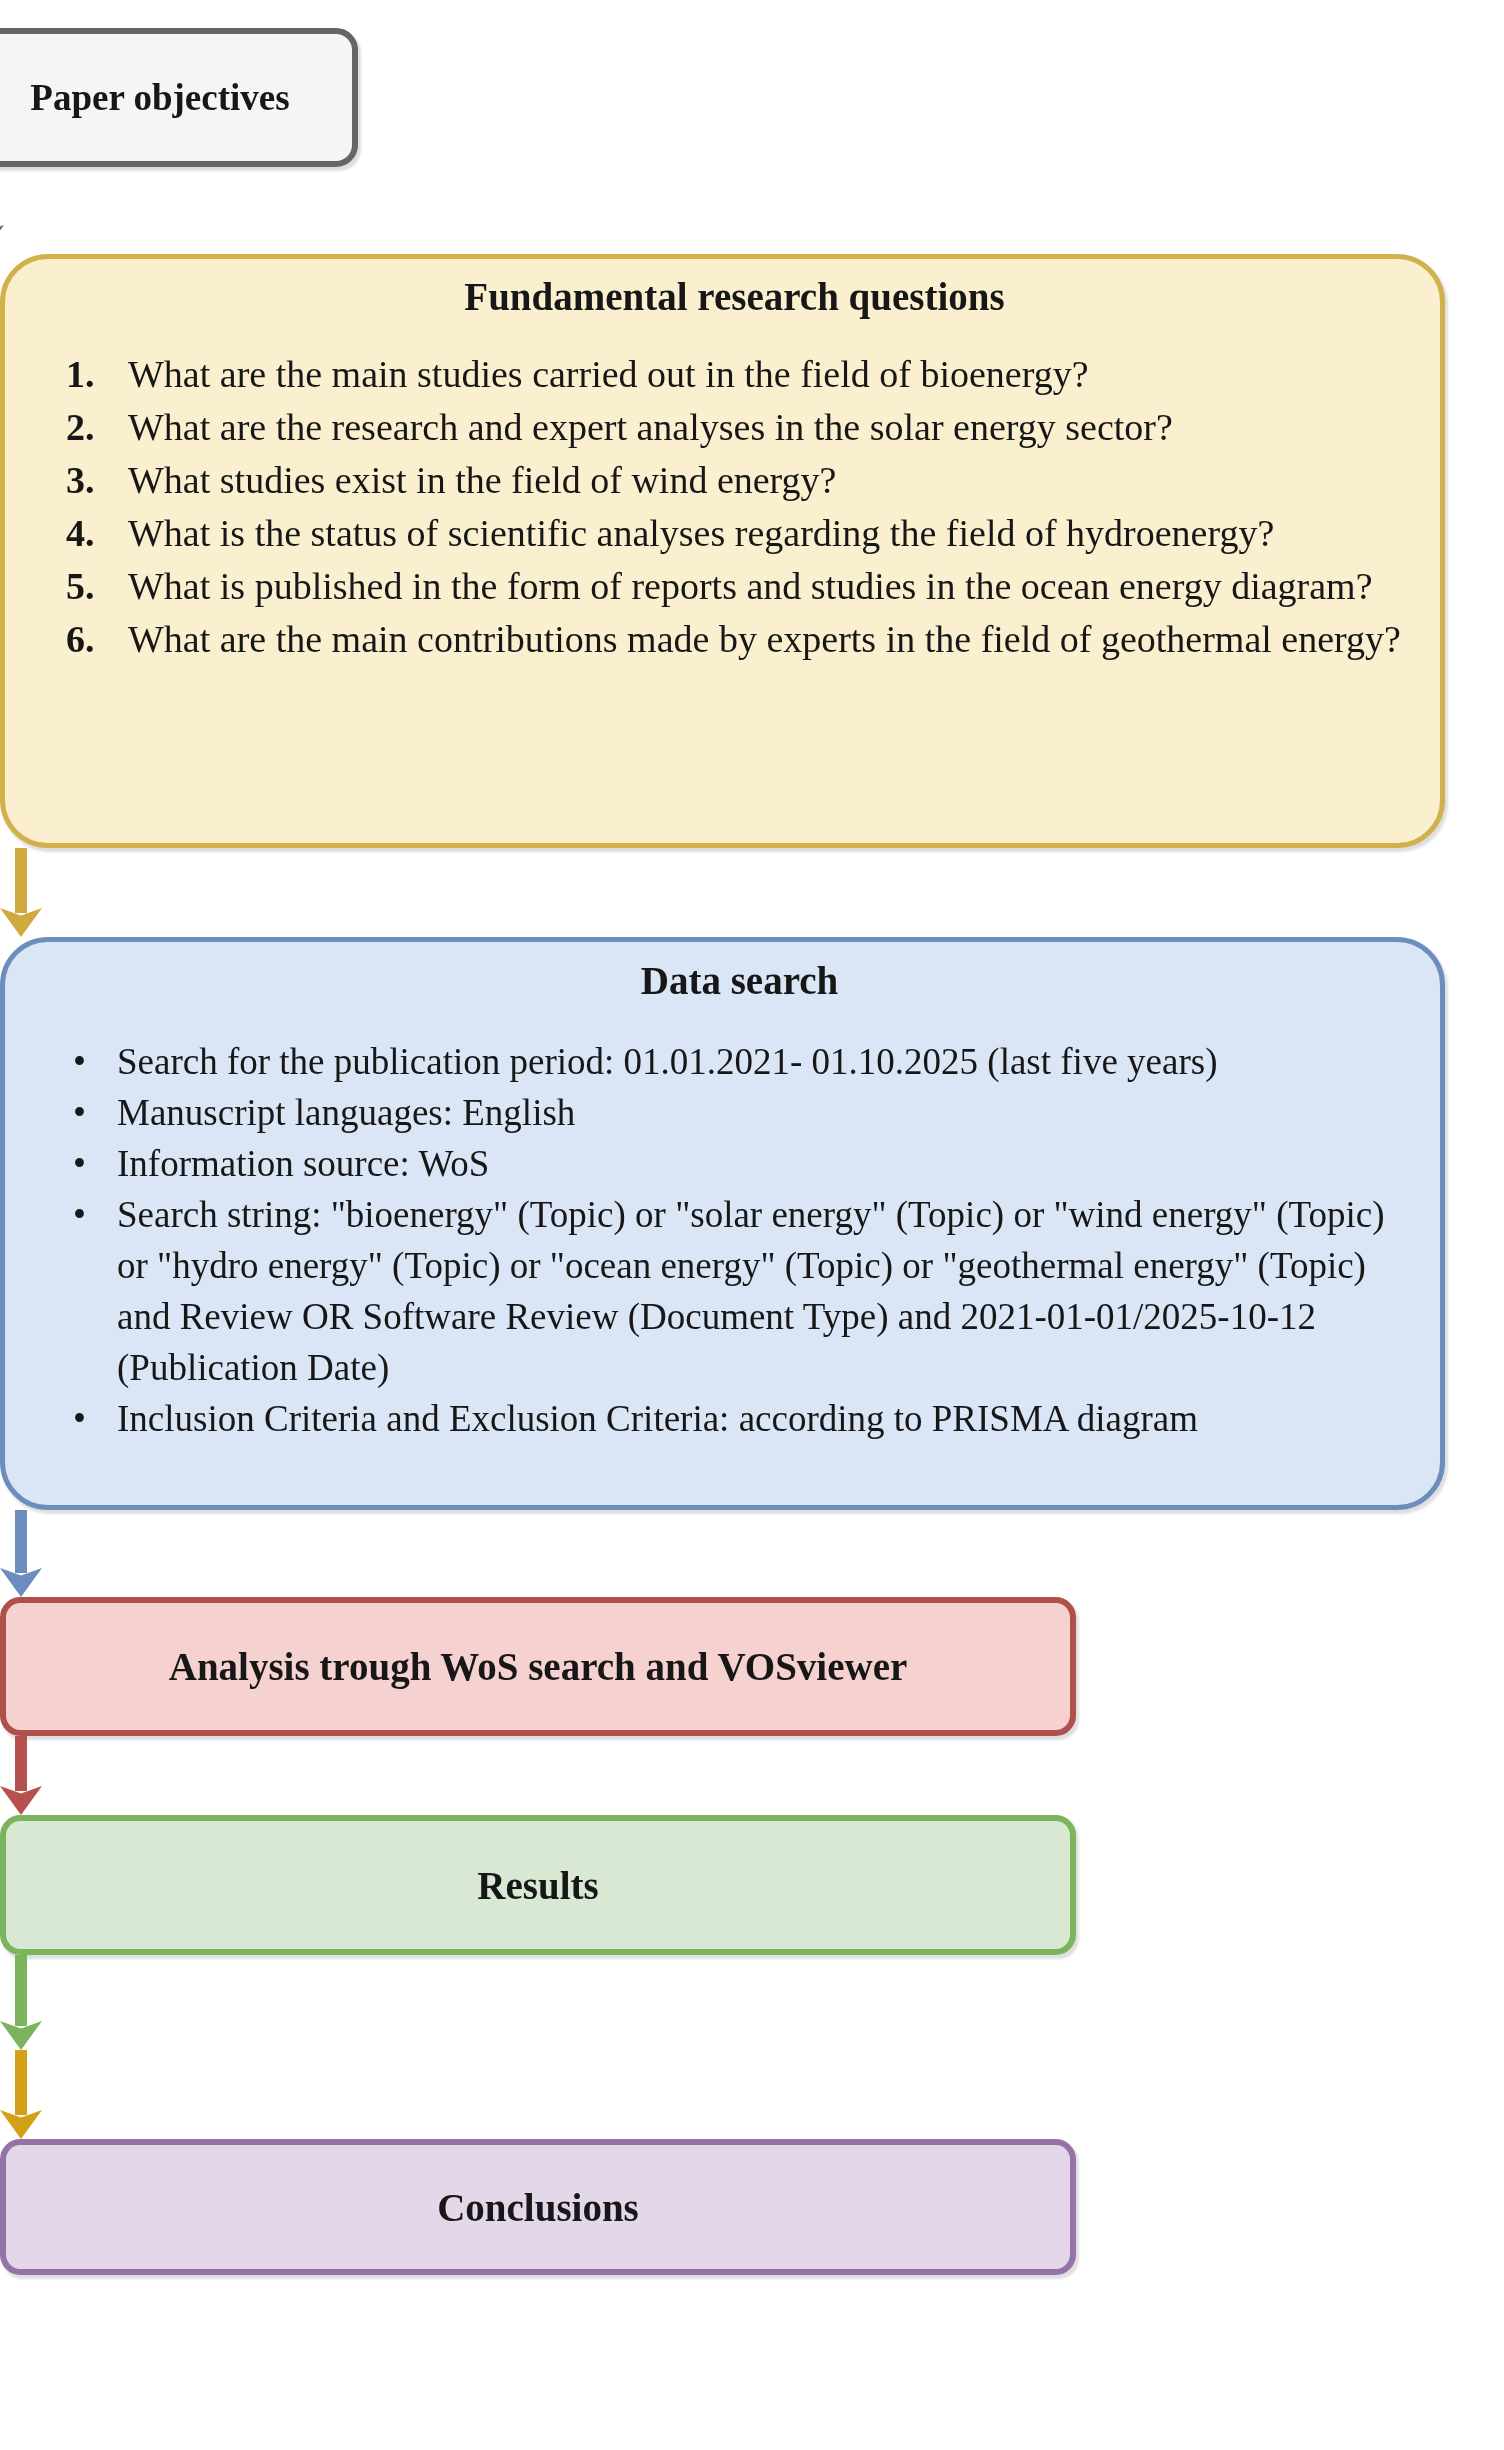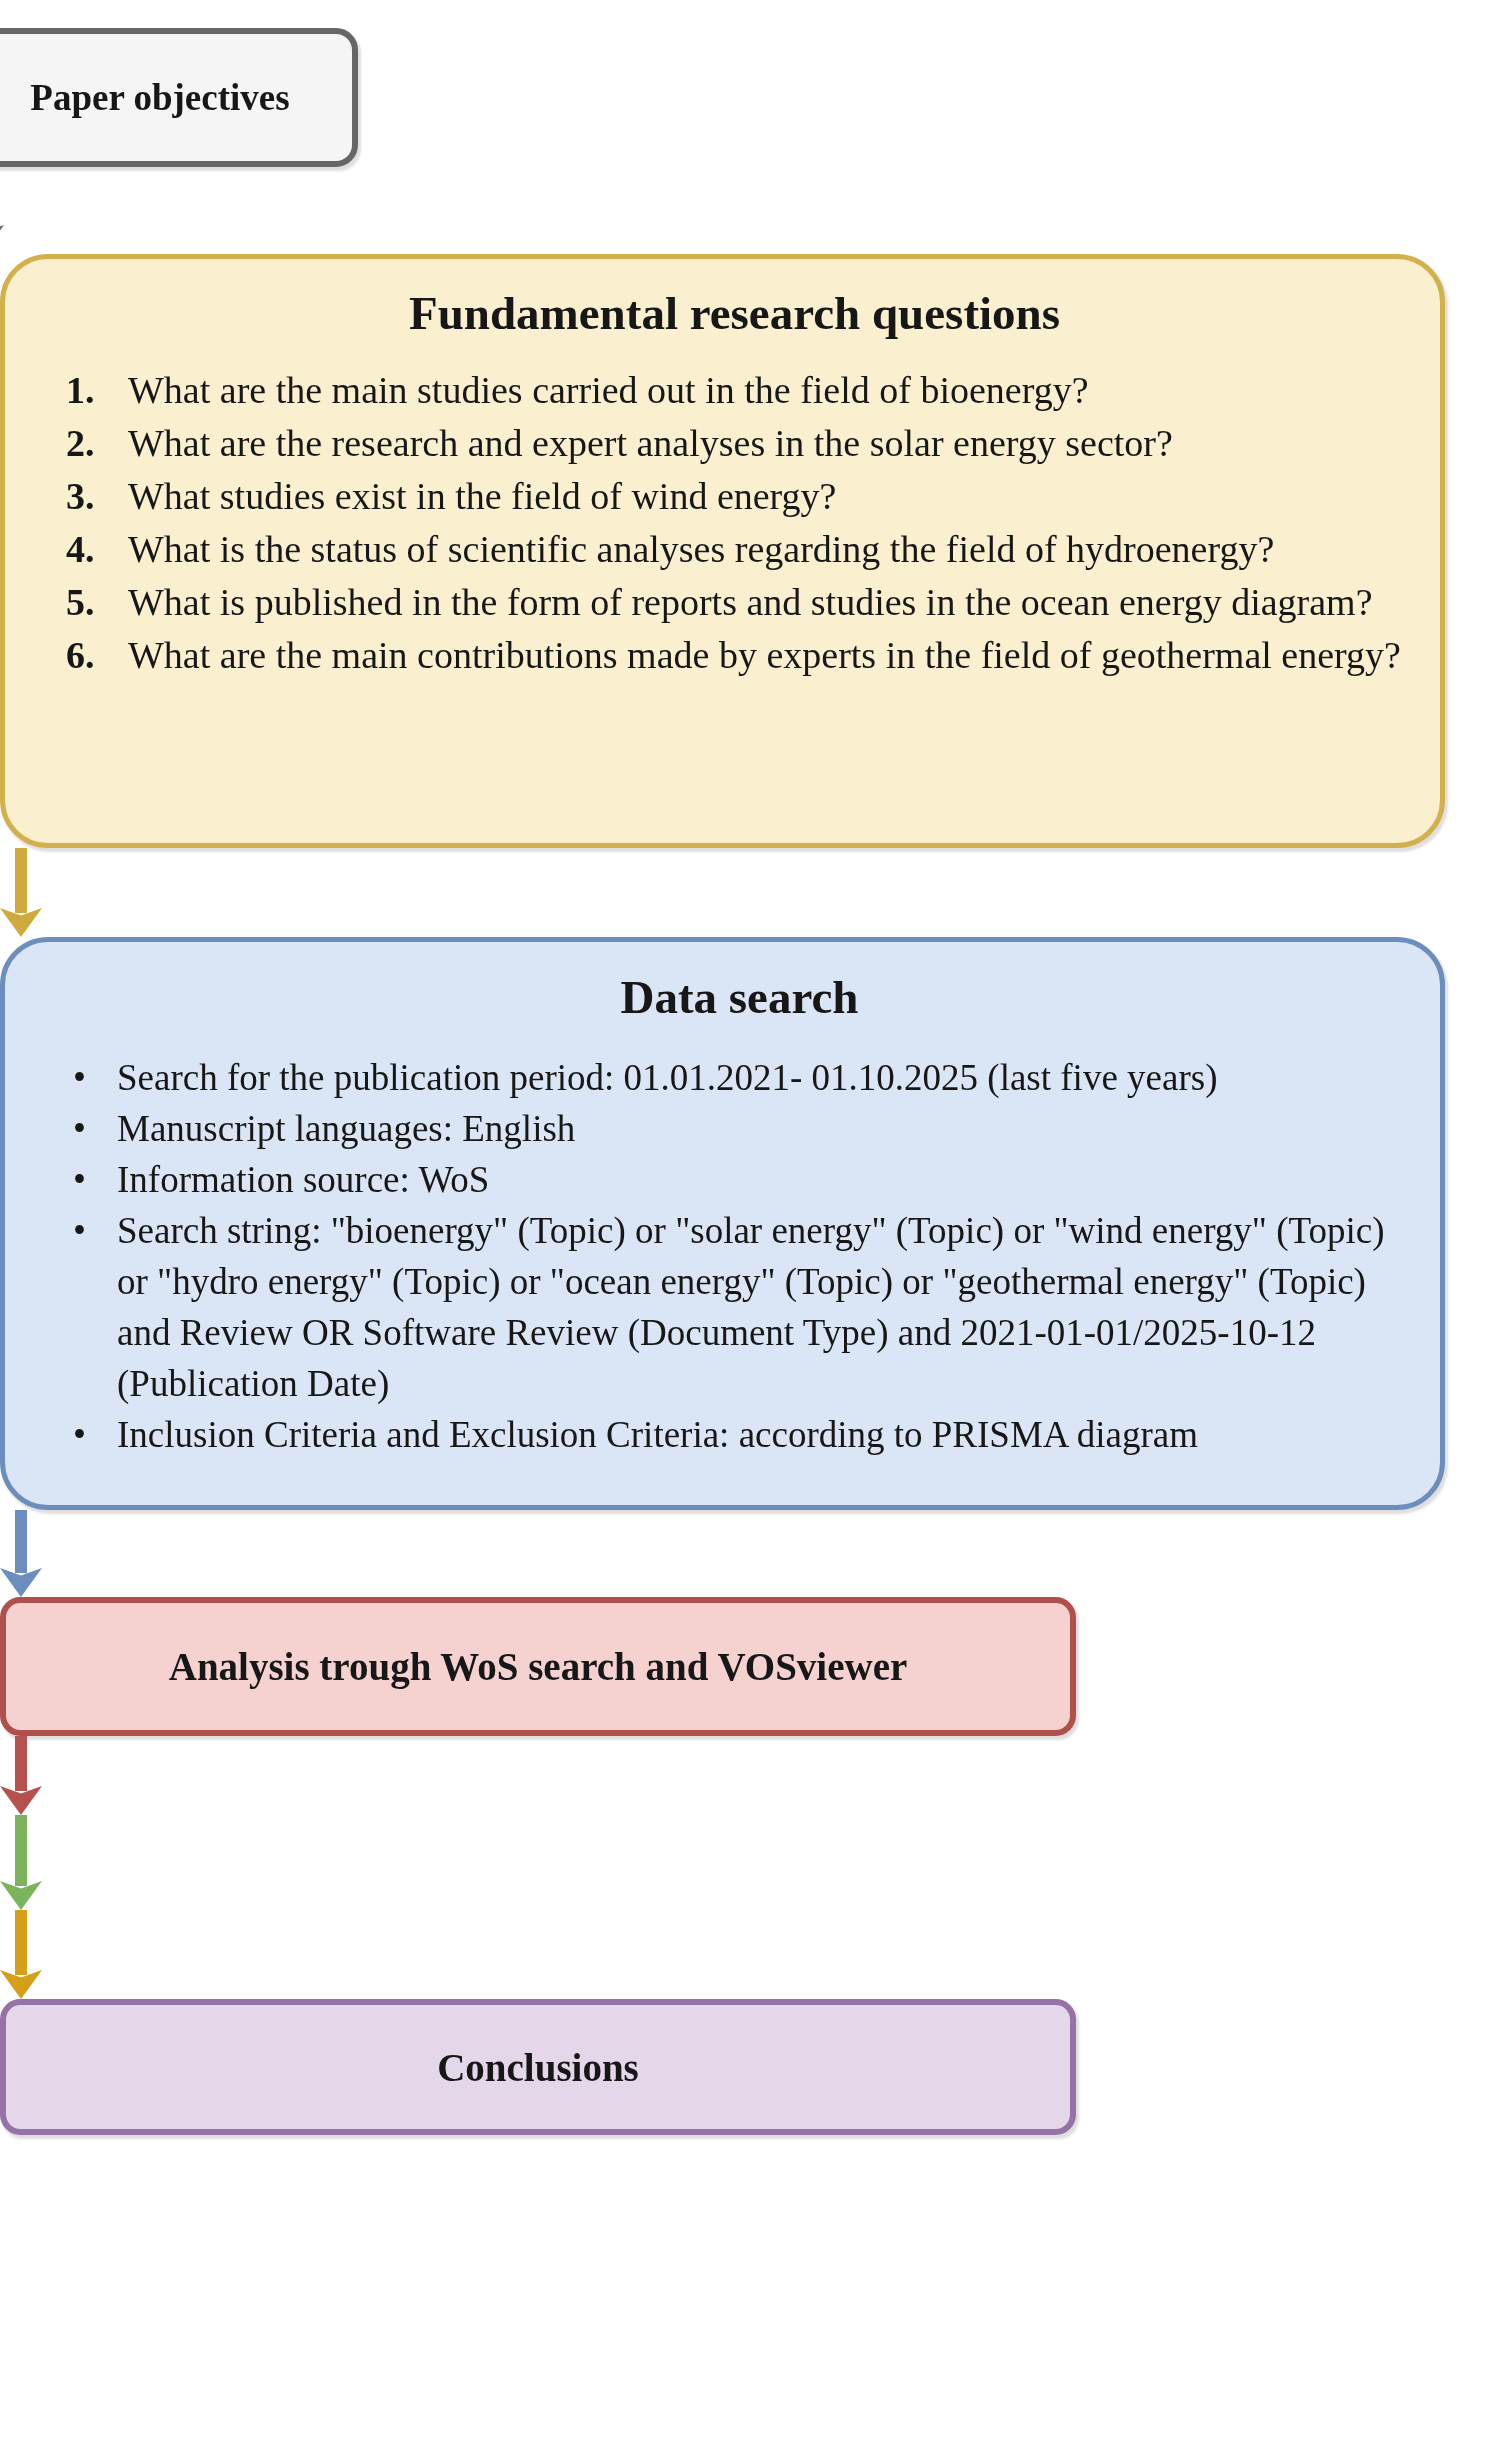--- a/index.html
+++ b/index.html
@@ -68,21 +68,21 @@
     border-color:#D2B04C; background:#FAEFCF;
     padding:13.6px 37px 0 61px;
   }
   #datasearch-node {
     height:573px;
     border-color:#6C8EBF; background:#DAE6F5;
     padding:15.3px 34px 0 68px;
   }
   .box-title {
     text-align:center; font-weight:bold;
-    font-size:47px; line-height:48px;margin-top:16px;
+    font-size:39px; line-height:48px;
   }
   .qlist { margin-top:27px; }
   .qitem { display:flex; font-size:38px; line-height:53px; }
   .qnum  { font-weight:bold; flex:0 0 53px; }
   .qtext { flex:1 1 auto;margin-left:9px; }
 
   .blist { margin-top:31px; }
   .bitem { display:flex; font-size:37px; line-height:51px; }
   .bmark { flex:0 0 44px; }
   .btext { flex:1 1 auto; }
@@ -193,20 +193,23 @@
 
   <div class="node label-node small-node" id="analysis-node">
     <span>Analysis trough WoS search and VOSviewer</span>
   </div>
 
   <div class="arrow" id="arrow-red">
     <div class="stem"></div>
     <div class="head"></div>
   </div>
 
+  <div class="node label-node small-node" id="results-node">
+    <span>Results</span>
+  </div>
 
   <div class="arrow" id="arrow-green">
     <div class="stem"></div>
     <div class="head"></div>
   </div>
 
 
   <div class="arrow" id="arrow-amber">
     <div class="stem"></div>
     <div class="head"></div>

